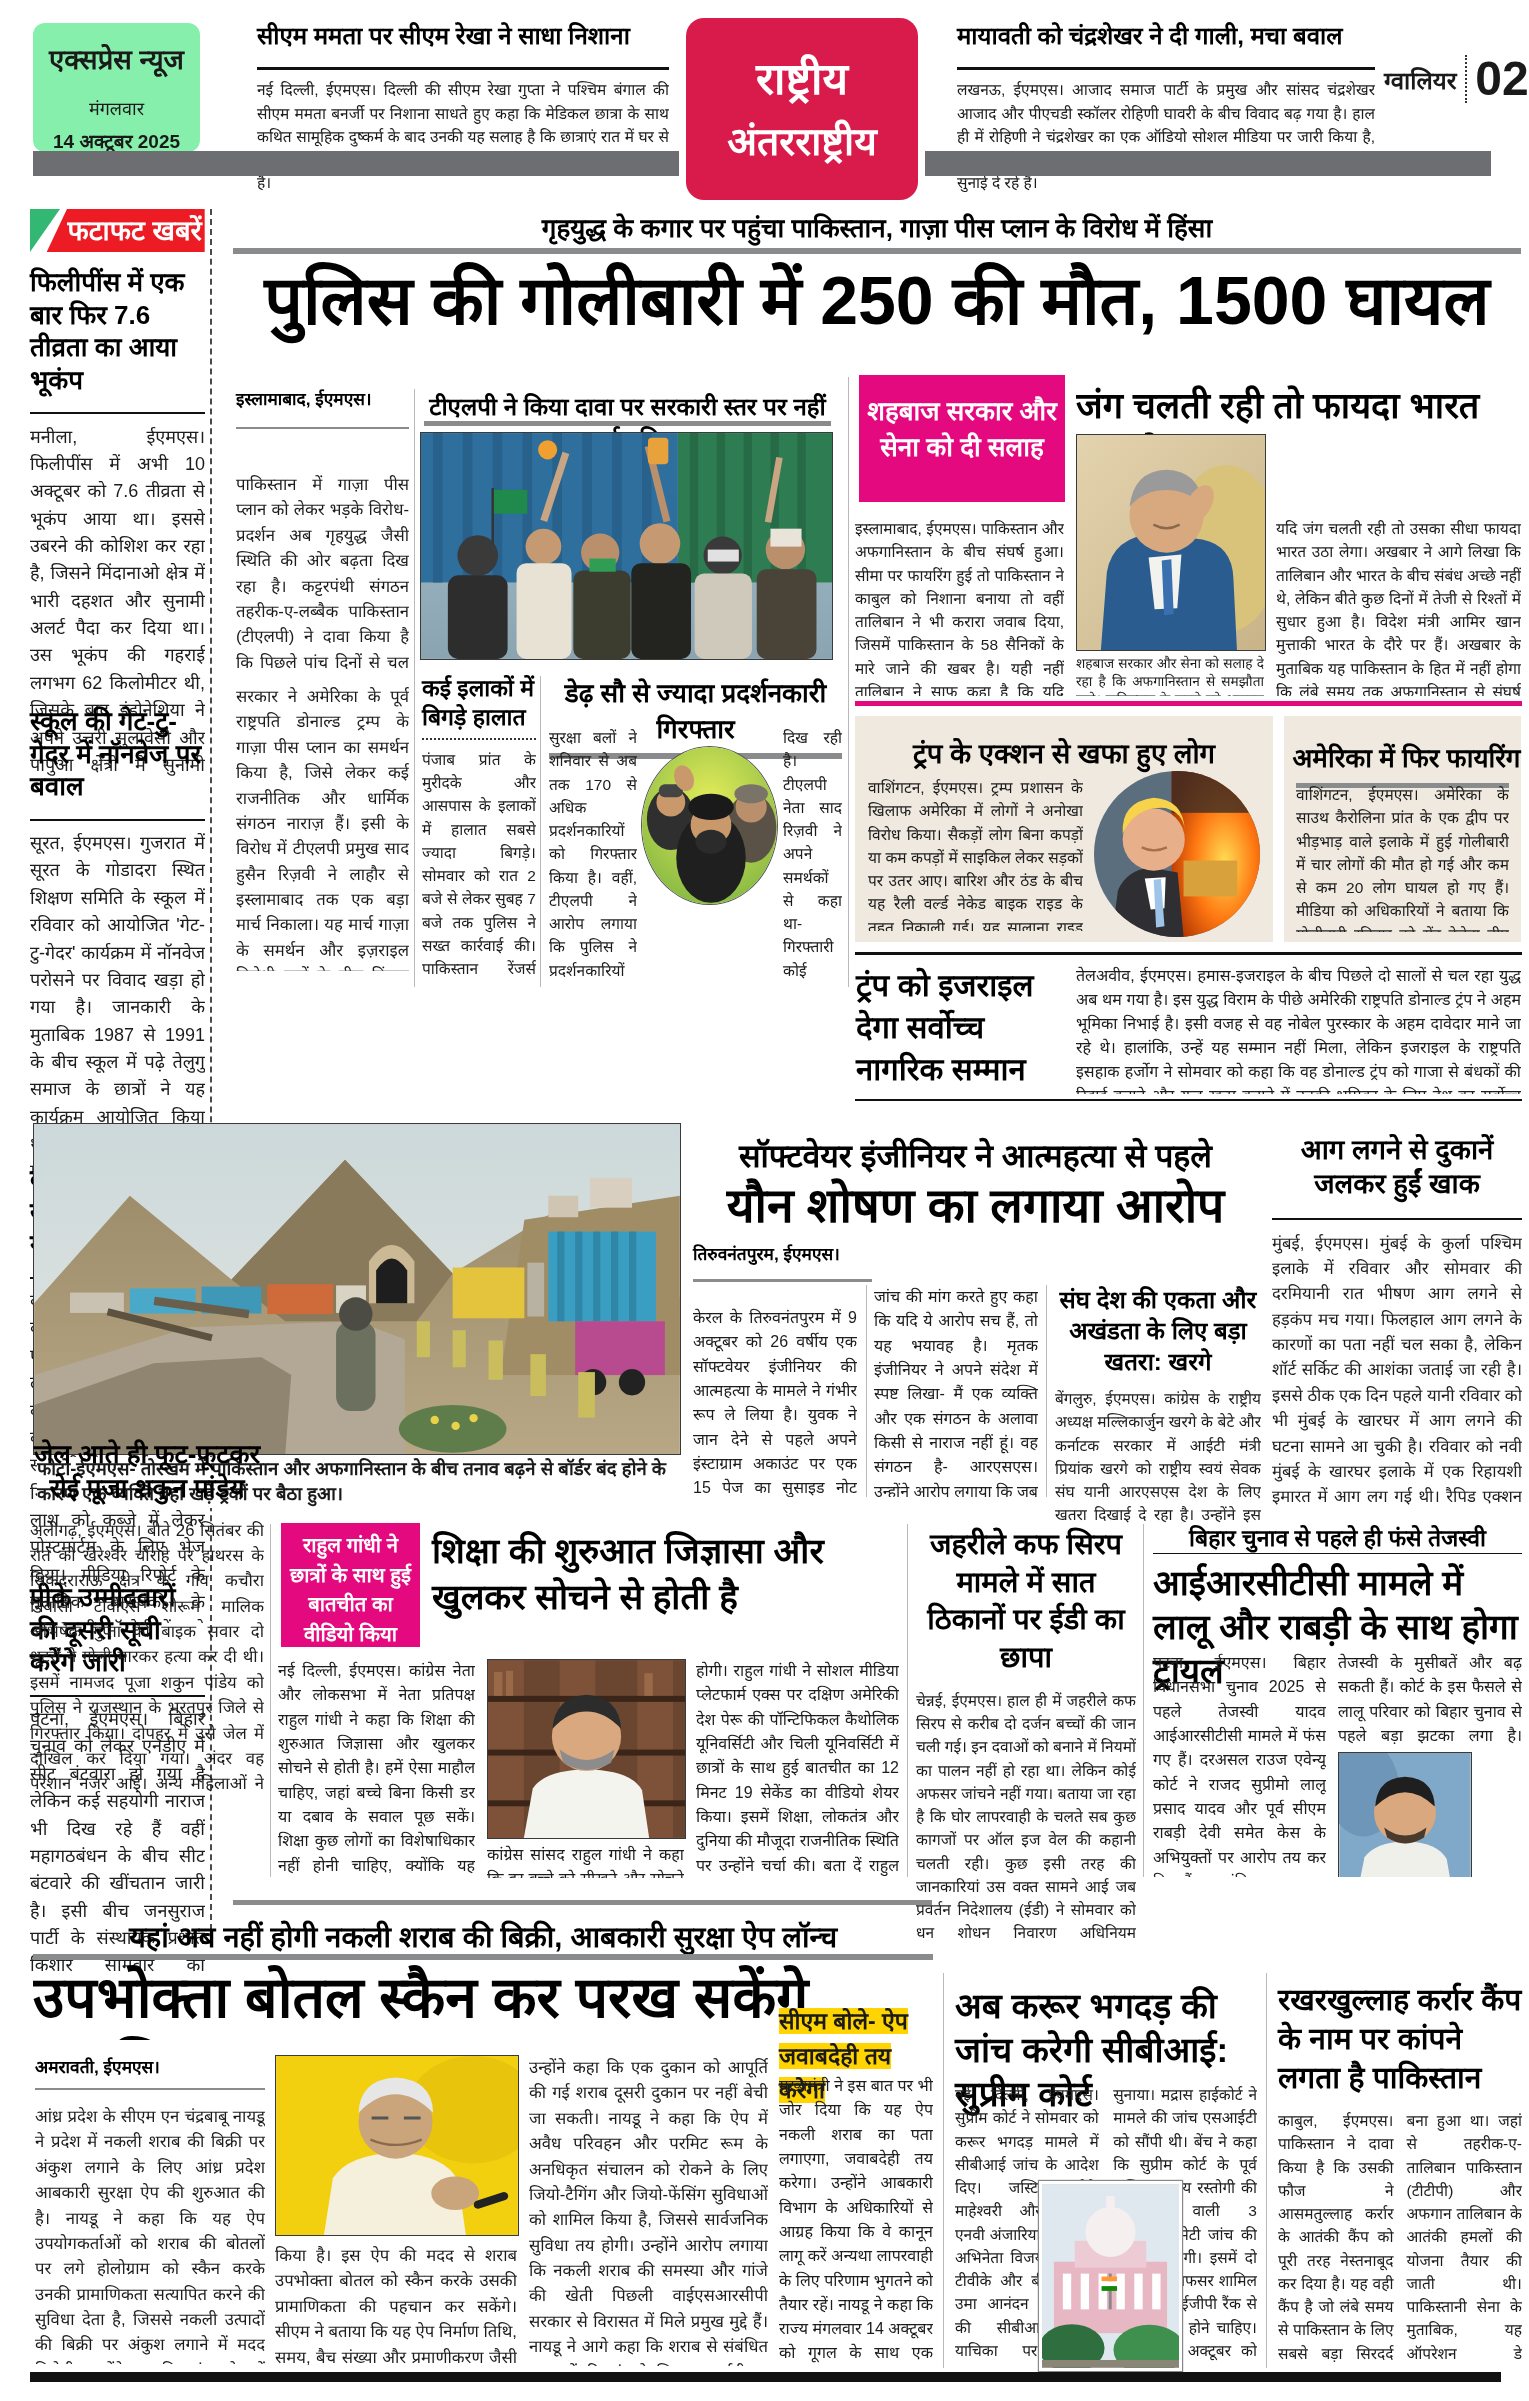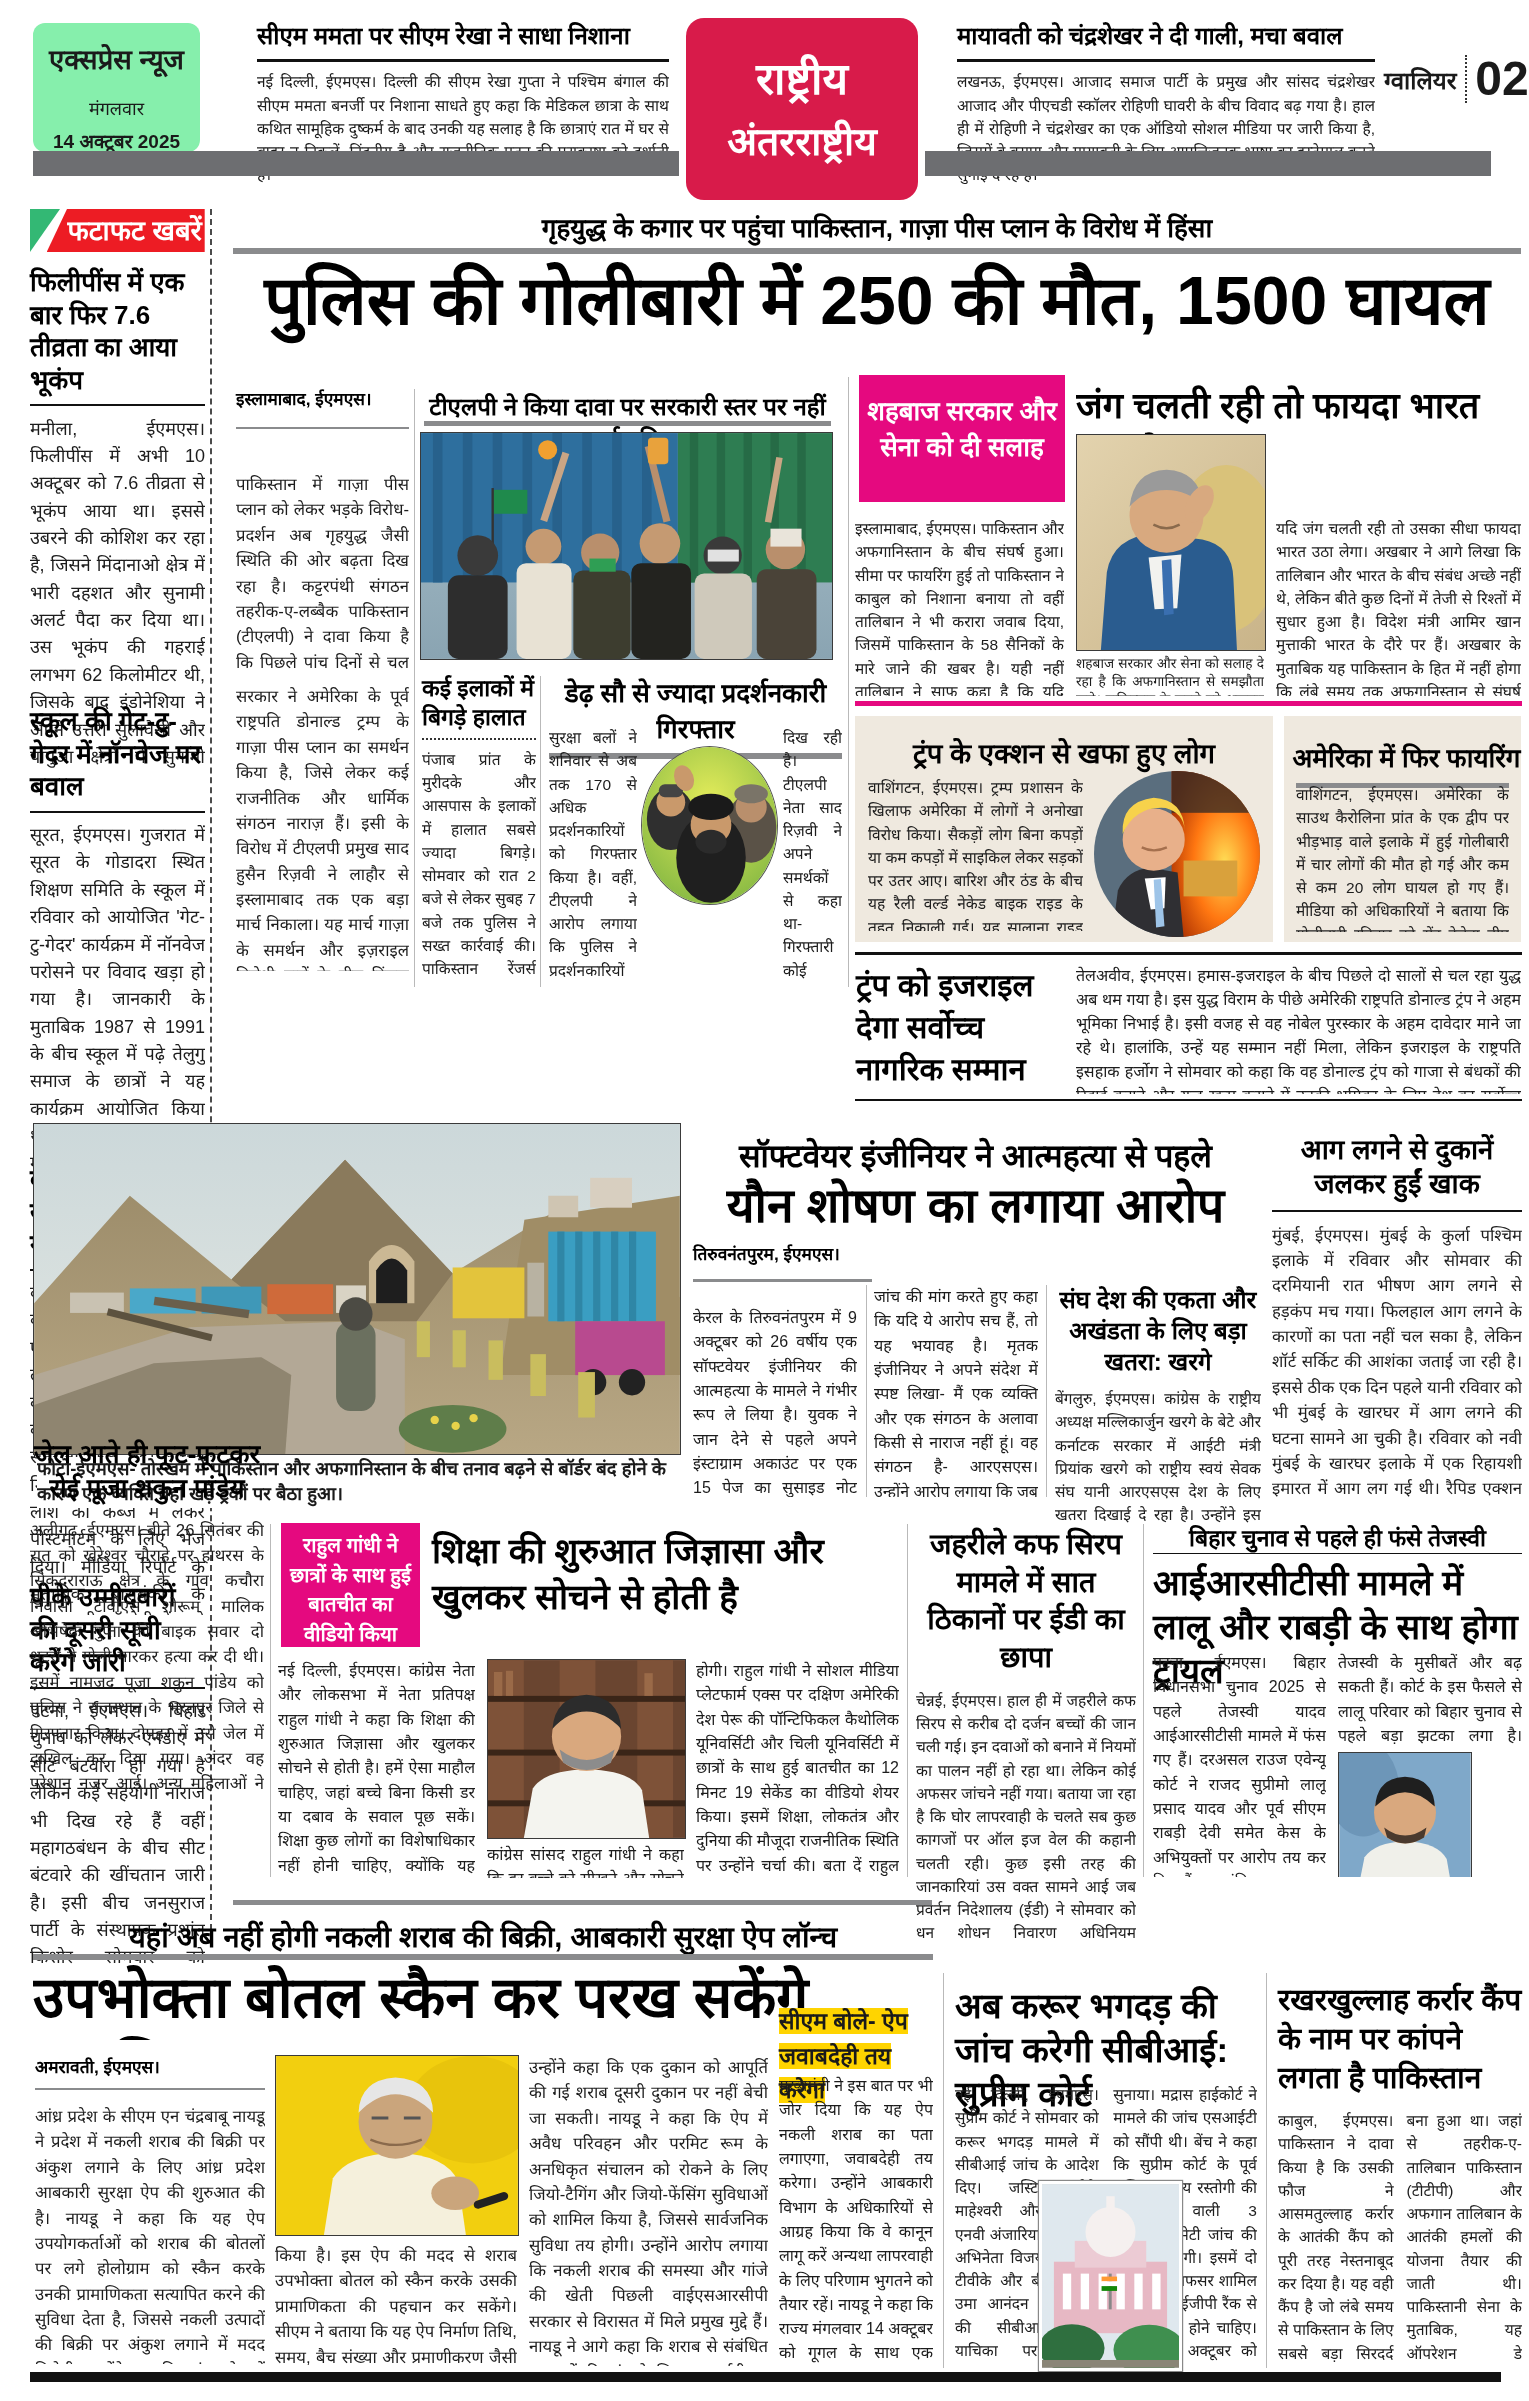--- a/index.html
+++ b/index.html
@@ -5,21 +5,21 @@
   html,body{margin:0;padding:0;background:#ffffff;}
   body{font-family:"Liberation Sans","DejaVu Sans",sans-serif;color:#1a1a1a;}
   .page{position:relative;width:1529px;height:2401px;background:#fff;overflow:hidden;}
   .abs{position:absolute;}
   .jt{text-align:justify;}
   .bodytxt{font-size:16.7px;line-height:1.52;color:#1c1c1c;overflow:hidden;}
   .bodysm{font-size:15.5px;line-height:1.5;color:#1c1c1c;overflow:hidden;}
   .headline{font-weight:800;color:#000;}
   .rule{background:#111;}
   .grule{background:#8a8b8d;}
-  .underl{border-bottom:3px solid #111;padding-bottom:8px;}
+  .underl{border-bottom:3px solid #111;padding-bottom:16px;}
   .byline{font-weight:800;font-size:17.3px;color:#000;}
   .photo{border:1.2px solid #3a3a3a;overflow:hidden;background:#ddd;}
   .circlephoto{border-radius:50%;border:1.8px solid #555;overflow:hidden;}
   .pinkbox{background:#e5097f;color:#fff;font-weight:800;text-align:center;}
   .beige{background:#efe9df;}
   .vline{background:#b9b9b9;width:1.2px;}
   .dashline{border-left:2.4px dashed #4a4a4a;}
   .center{text-align:center;}
   svg{display:block;}
 </style>

